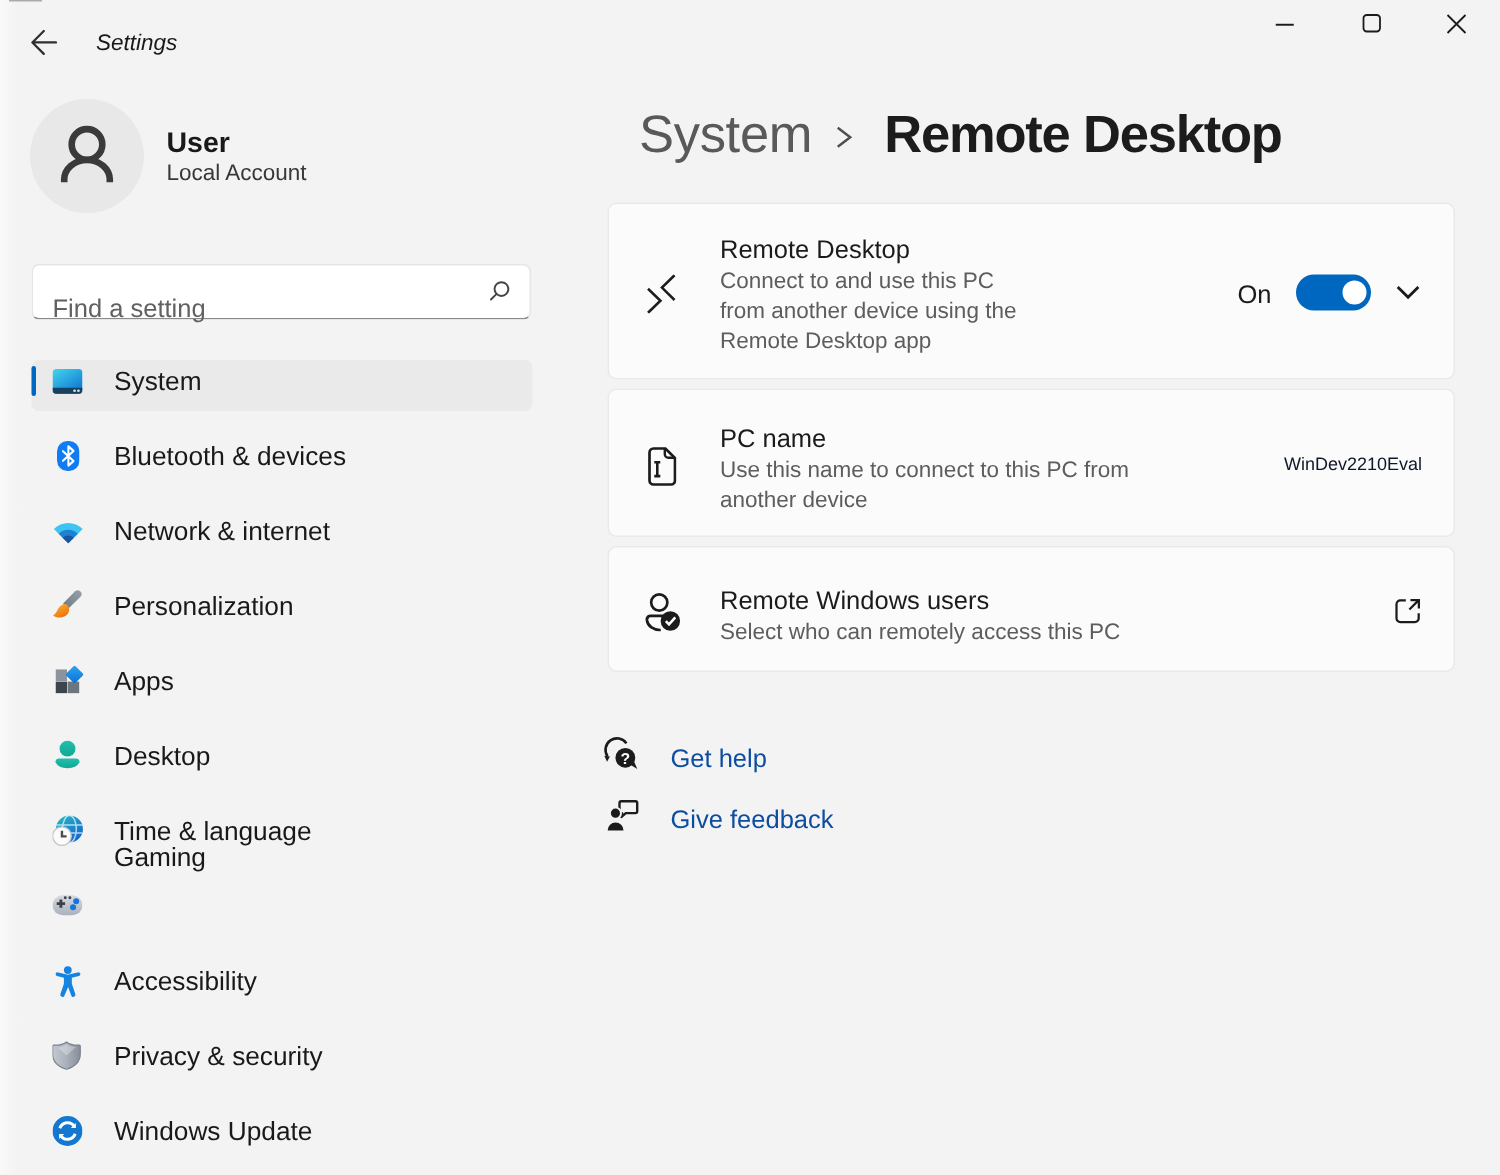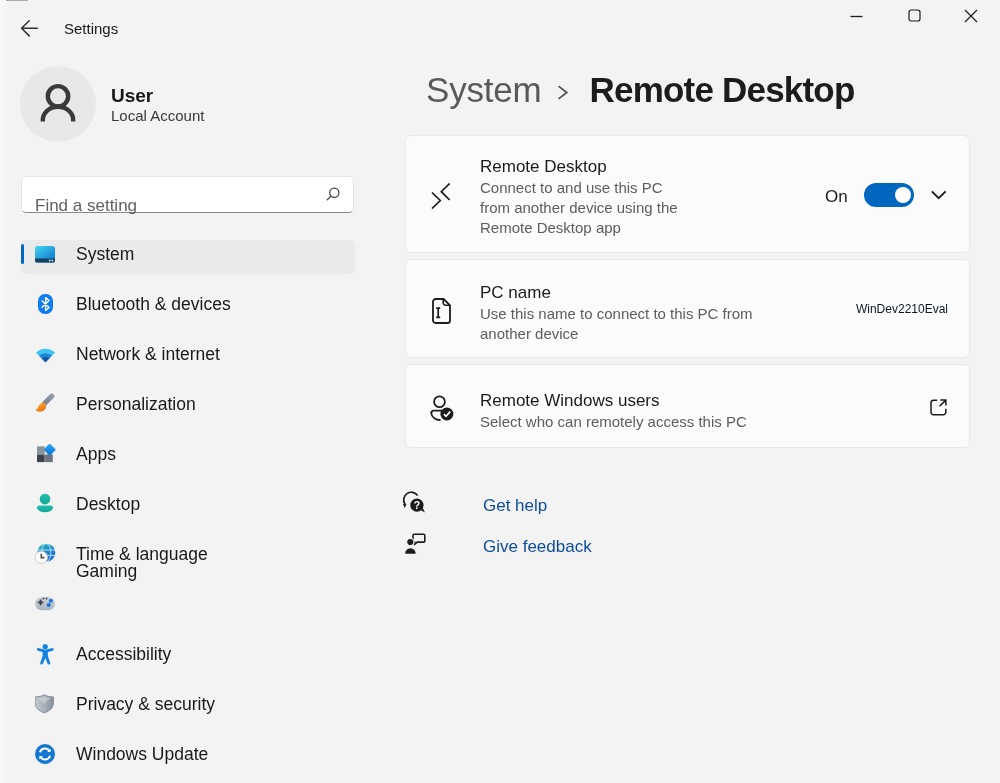--- a/index.html
+++ b/index.html
@@ -2,21 +2,21 @@
 <html><head>
 <meta charset="utf-8">
 <style>
   * { margin:0; padding:0; box-sizing:border-box; }
   html,body { width:1000px; height:783px; overflow:hidden; }
   body { background:#f3f3f3; font-family:"Liberation Sans", sans-serif; position:relative; color:#1b1b1b; }
   .abs { position:absolute; }
   svg { display:block; }
 
   
-  #settingsTitle { left:64px; top:20px; font-size:15px; color:#191919; }
+  #settingsTitle { left:64px; top:20px; font-size:15px; color:#191919;font-style:italic; }
 
   
   #avatar { left:20px; top:66px; width:76px; height:76px; border-radius:50%; background:#e8e8e8; }
   #userName { left:111px; top:84.8px; font-size:19px; font-weight:bold; color:#191919;text-align:center; }
   #userSub { left:111px; top:106.8px; font-size:15px; color:#383838; }
   #searchBox { left:21px; top:176px; width:333px; height:37px; background:#ffffff; border:1px solid #e5e5e5; border-bottom:1px solid #898989; border-radius:5px; }
   #searchPh { left:35px; top:184px; font-size:17px; color:#616161;margin-top:12px; }
 
   .nav { left:21px; width:334px; height:34px; border-radius:5px; }
   .nav.sel { background:#eaeaea; }
@@ -30,21 +30,21 @@
 
   .card { left:405px; width:565px; background:#fbfbfb; border:1px solid #e9e9e9; border-radius:6px; }
   .ctitle { left:480px; font-size:17px; color:#1b1b1b; }
   .cdesc { left:480px; font-size:15px; color:#5d5d5d; line-height:20px; }
   .cval { font-size:12px; color:#0f172a; }
 
   #onLbl { font-size:17px; color:#1b1b1b; }
   #toggle { left:864px; top:183px; width:50px; height:24px; border-radius:12px; background:#0067c0; }
   #knob { position:absolute; right:3.5px; top:4px; width:16px; height:16px; border-radius:50%; background:#ffffff; }
 
-  .link { font-size:17px; color:#0d4da0;margin-left:36px; }
+  .link { font-size:17px; color:#0d4da0; }
 </style>
 </head>
 <body>
 
 <div class="abs" style="left:0;top:0;width:12px;height:783px;background:linear-gradient(90deg,#f9f9f9 0%,#f5f5f5 60%,#f3f3f3 100%)"></div>
 <div class="abs" style="left:6px;top:0;width:22px;height:1px;background:#ababab"></div>
 
 <svg class="abs" style="left:19px;top:19px" width="19" height="19" viewBox="0 0 19 19">
   <path d="M2.6 9.3 L10.2 1.7 M2.6 9.3 L10.2 16.9 M3 9.3 L18.3 9.3" stroke="#2f2f2f" stroke-width="1.5" fill="none" stroke-linecap="round"></path>
 </svg>

